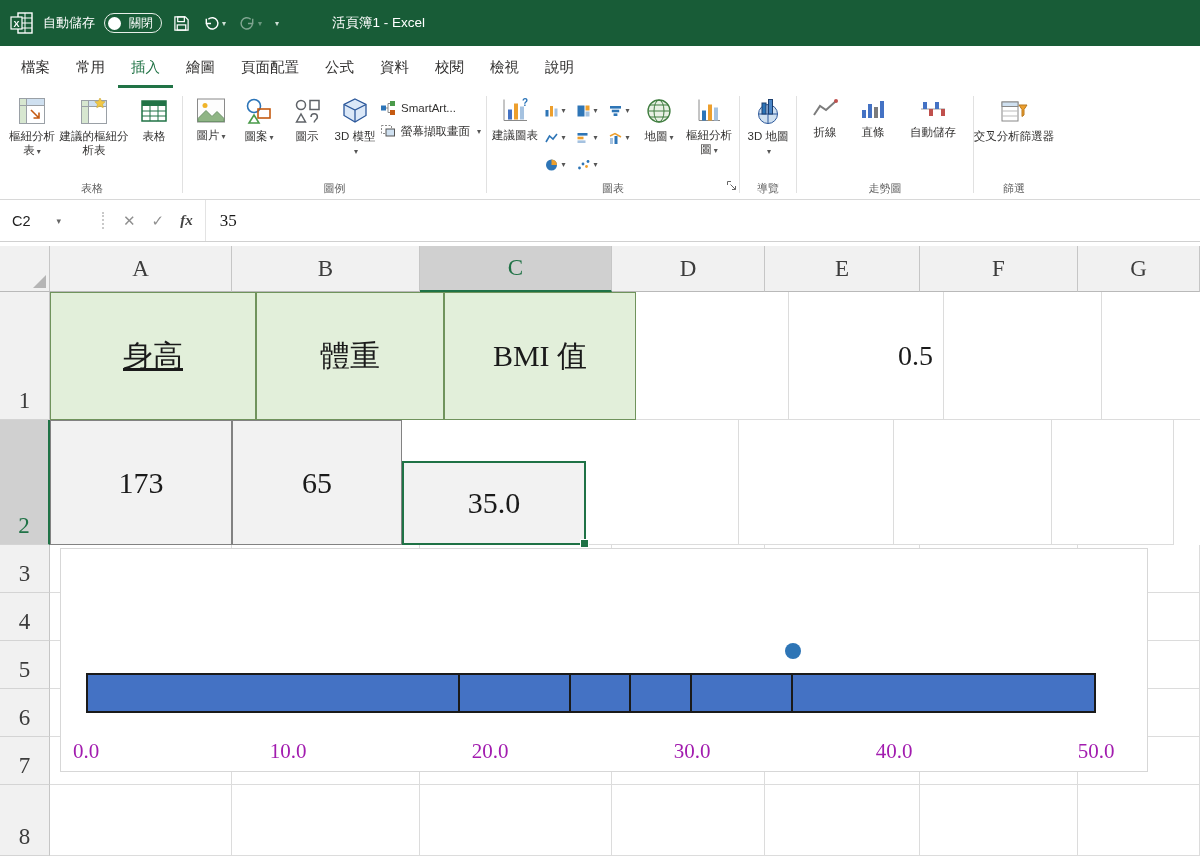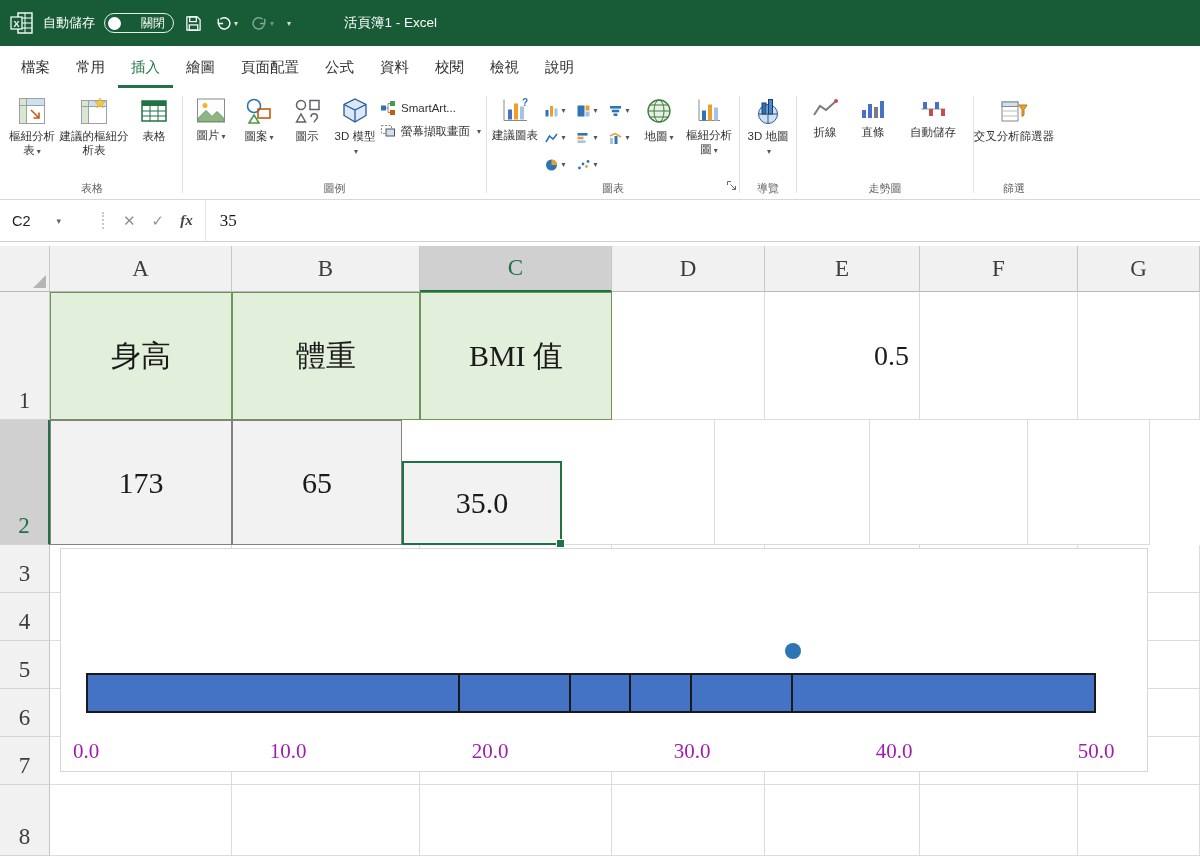--- a/index.html
+++ b/index.html
@@ -4,21 +4,21 @@
 <style>
   * { margin:0; padding:0; box-sizing:border-box; }
   html,body { width:1200px; height:856px; overflow:hidden; background:#fff;
               font-family:"Liberation Sans", sans-serif; }
 
   
   .titlebar { height:46px; background:#185C37; display:flex; align-items:center;
               padding:0 10px; gap:9px; color:#fff; }
   .appicon { width:24px; height:24px; flex:none; }
   .autosave-lbl { font-size:13px; white-space:nowrap; }
-  .toggle { display:flex; align-items:center; gap:20px; border:1px solid #e8efe9;
+  .toggle { display:flex; align-items:center; gap:8px; border:1px solid #e8efe9;
             border-radius:10px; height:20px; padding:0 8px 0 3px; cursor:pointer; }
   .toggle .knob { width:13px; height:13px; border-radius:50%; background:#fff; }
   .toggle .tstate { font-size:12px; }
   .tbtn { display:flex; align-items:center; gap:2px; padding:2px; }
   .tbtn.dis { opacity:.45; }
   .tchev { font-size:8px; color:#cfe0d6; }
   .wbtitle { font-size:13.5px; margin-left:42px; white-space:nowrap; }
   .searchbox { margin-left:auto; width:360px; height:30px; background:#4c8468;
                border-radius:4px; display:flex; align-items:center; gap:9px;
                padding:0 12px; color:#e4ede7; font-size:13.5px; }
@@ -454,21 +454,21 @@
         <div class="colhdr" style="width: 182px;">A</div>
         <div class="colhdr" style="width: 188px;">B</div>
         <div class="colhdr sel" style="width: 192px;">C</div>
         <div class="colhdr" style="width: 153px;">D</div>
         <div class="colhdr" style="width: 155px;">E</div>
         <div class="colhdr" style="width: 158px;">F</div>
         <div class="colhdr" style="width: 122px;">G</div>
       </div>
       <div class="srow" style="height: 128px;">
         <div class="rowhdr" style="width: 50px;">1</div>
-        <div class="cell green-header" style="width: 182px;">
+        <div class="cell green-header" style="width: 206px; text-decoration: underline;">
           <span>身高</span>
         </div>
         <div class="cell green-header" style="width: 188px;">
           <span>體重</span>
         </div>
         <div class="cell green-header" style="width: 192px;">
           <span>BMI 值</span>
         </div>
         <div class="cell" style="width: 153px;"></div>
         <div class="cell number" style="width: 155px;">
@@ -478,21 +478,21 @@
         <div class="cell" style="width: 122px;"></div>
       </div>
       <div class="srow" style="height: 125px;">
         <div class="rowhdr sel" style="width: 50px;">2</div>
         <div class="cell table-cell" style="width: 182px;">
           <span>173</span>
         </div>
         <div class="cell table-cell" style="width: 170px;">
           <span>65</span>
         </div>
-        <div class="cell table-cell selected" style="width: 160px; margin-top: 41px;">
+        <div class="cell table-cell selected" style="width: 184px; margin-top: 41px;">
           <span>35.0</span>
           <div class="fill-handle"></div>
         </div>
         <div class="cell" style="width: 153px;"></div>
         <div class="cell" style="width: 155px;"></div>
         <div class="cell" style="width: 158px;"></div>
         <div class="cell" style="width: 122px;"></div>
       </div>
       <div class="srow" style="height: 48px;">
         <div class="rowhdr" style="width: 50px;">3</div>

